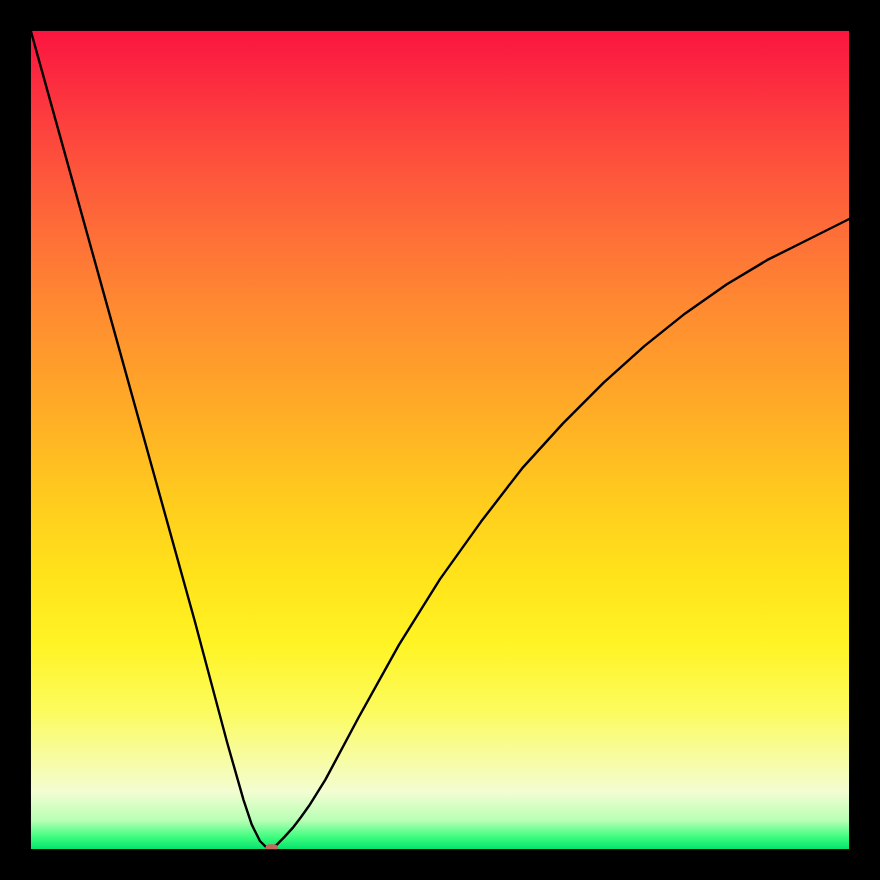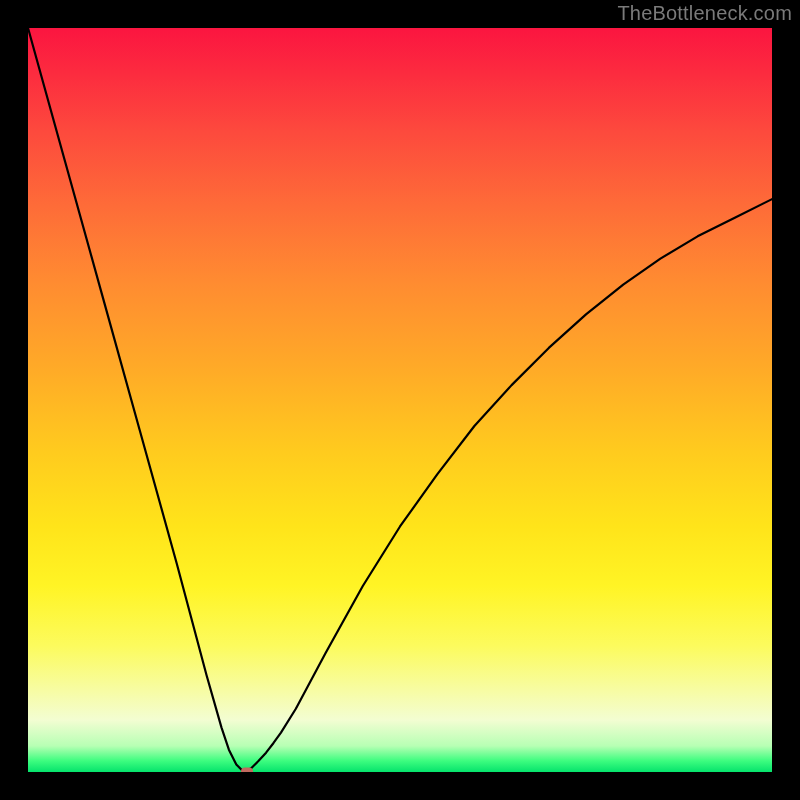--- a/index.html
+++ b/index.html
@@ -70,21 +70,20 @@
     background: #c26a5f;
     border-radius: 4px;
     z-index: 4;
     transform: translate(-50%, -50%);
   }
 </style>
 </head>
 <body>
 
 <div class="frame">
-  <div class="watermark">TheBottleneck.com</div>
 
   <div class="plot-area">
     <div class="gradient"></div>
 
     <svg class="curve" viewBox="0 0 744 744" preserveAspectRatio="none">
       <path id="curve-path" fill="none" stroke="#000" stroke-width="2.2" stroke-linejoin="round" stroke-linecap="round" d="M0.00 0.00 L37.20 133.92 L74.40 267.84 L111.60 401.76 L148.80 535.68 L178.56 647.28 L193.44 699.36 L200.88 721.68 L208.32 736.56 L215.76 744.00 L223.20 740.28 L230.64 732.84 L238.08 724.66 L245.52 714.98 L252.96 704.57 L267.84 680.76 L297.60 624.96 L334.80 558.00 L372.00 498.48 L409.20 446.40 L446.40 398.04 L483.60 357.12 L520.80 319.92 L558.00 286.44 L595.20 256.68 L632.40 230.64 L669.60 208.32 L706.80 189.72 L744.00 171.12"></path>
     </svg>
 
     <div id="marker" class="marker" style="left: 218.736px; top: 744px;"></div>
   </div>

